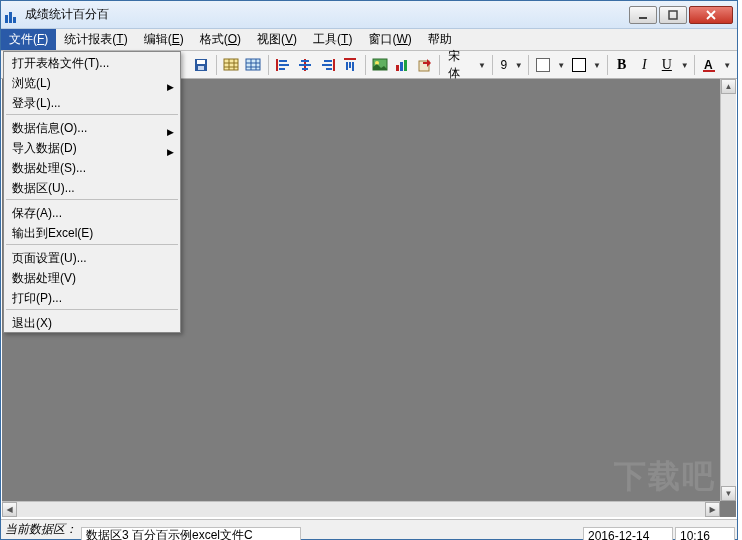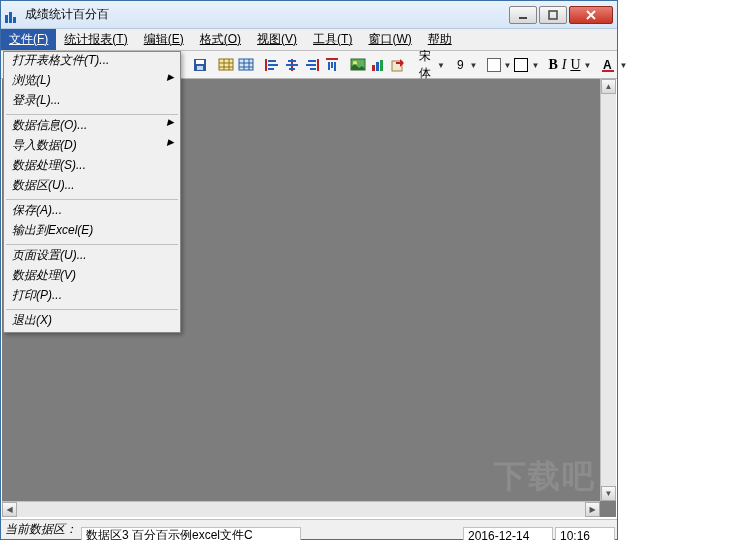--- a/index.html
+++ b/index.html
@@ -1,41 +1,41 @@
 <!DOCTYPE html>
 <html><head>
 <meta charset="utf-8">
 <style>
 * { margin: 0; padding: 0; box-sizing: border-box; font-family: "SimSun", "宋体", sans-serif; font-size: 12px; }
 body { background: #fff; }
-.window { width: 618px; height: 540px; border: 1px solid #3a6ea5; position: relative; background: #fff; }
+.window { width: 738px; height: 540px; border: 1px solid #3a6ea5; position: relative; background: #fff; }
 .titlebar { height: 28px; background: linear-gradient(#eaf2fb,#d7e6f7); display: flex; align-items: center; padding: 0 4px; border-bottom: 1px solid #b5c9df; }
 .titlebar-icon { width: 16px; height: 16px; margin-right: 4px; display: flex; align-items: flex-end; gap: 1px; }
 .titlebar-icon span { display:inline-block; width:3px; background:#1e60b8; }
 .titlebar-icon span:nth-child(1){height:8px}
 .titlebar-icon span:nth-child(2){height:11px}
 .titlebar-icon span:nth-child(3){height:6px}
 .titlebar-title { flex: 1; color: #000; }
 .win-btns { display: flex; gap: 2px; }
 .win-btn { width: 28px; height: 18px; border: 1px solid #858585; background: linear-gradient(#f8f8f8,#d8d8d8); border-radius: 2px; display:flex; align-items:center; justify-content:center; color:#444; }
 .win-btn.close { width: 44px; background: linear-gradient(#e97e73,#c73526); border-color:#8b2a1f; color:#fff; font-weight:bold; }
 .menubar { height: 22px; background: #f0f0f0; display: flex; align-items: stretch; border-bottom: 1px solid #c0c0c0; }
-.menu-item { padding: 0 8px; display: flex; align-items: center; cursor: default; text-decoration: underline; }
+.menu-item { padding: 0 8px; display: flex; align-items: center; cursor: default; }
 .menu-item u { text-decoration: underline; }
 .menu-item.active { background: #2a5aa8; color:#fff; }
 .toolbar { height: 28px; background: #f4f4f4; border-bottom: 1px solid #b5b5b5; position:relative; }
 .toolbar-row { position:absolute; left:182px; top:2px; right:4px; height:24px; display:flex; align-items:center; gap:2px;margin-left:8px; }
 .tbtn { width:22px; height:22px; display:flex; align-items:center; justify-content:center; border:1px solid transparent; }
 .tsep { width:1px; height:20px; background:#c0c0c0; margin:0 2px; }
 .tlabel { padding:0 4px; }
 .tdrop { width:12px; display:flex; align-items:center; justify-content:center; font-size:8px; color:#333; }
 .colorbox { width:14px; height:14px; border:1px solid #666; display:flex; align-items:center; justify-content:center; }
 .content { position:absolute; top:78px; left:1px; right:1px; bottom:22px; background:#7d7d7d; }
 .dropdown { position:absolute; top:50px; left:2px; width:178px; background:#f0f0f0; border:1px solid #888; box-shadow:2px 2px 4px rgba(0,0,0,0.3); z-index:10; }
-.ditem { height:20px; display:flex; align-items:flex-start; padding:0 22px 0 8px; cursor:default; position:relative;font-style:italic; }
+.ditem { height:20px; display:flex; align-items:flex-end; padding:0 22px 0 8px; cursor:default; position:relative; }
 .ditem .arrow { position:absolute; right:6px; font-size:9px; }
 .dsep { height:1px; background:#c0c0c0; margin:2px 2px; }
 .statusbar { position:absolute; bottom:0; left:0; right:0; height:20px; background:#f0f0f0; border-top:1px solid #c0c0c0; display:flex; align-items:center; }
 .status-cell { height:18px; border:1px solid #c0c0c0; background:#fff; padding:4px 4px; display:flex; align-items:center; margin-right:2px;margin-top:12px; }
 .status-label { padding:0 4px;font-style:italic; }
 .status-spacer { flex:1; }
 .scrollbar-v { position:absolute; right:0; top:0; bottom:16px; width:16px; background:#e8e8e8; border-left:1px solid #c0c0c0; }
 .scrollbar-h { position:absolute; left:0; right:16px; bottom:0; height:16px; background:#e8e8e8; border-top:1px solid #c0c0c0; }
 .sb-btn { width:15px; height:15px; background:linear-gradient(#f8f8f8,#d8d8d8); border:1px solid #acacac; display:flex; align-items:center; justify-content:center; font-size:8px; color:#555; position:absolute; }
 .watermark { position:absolute; right:20px; bottom:18px; font-size:32px; color:rgba(255,255,255,0.12); font-weight:bold; letter-spacing:2px; pointer-events:none; }

